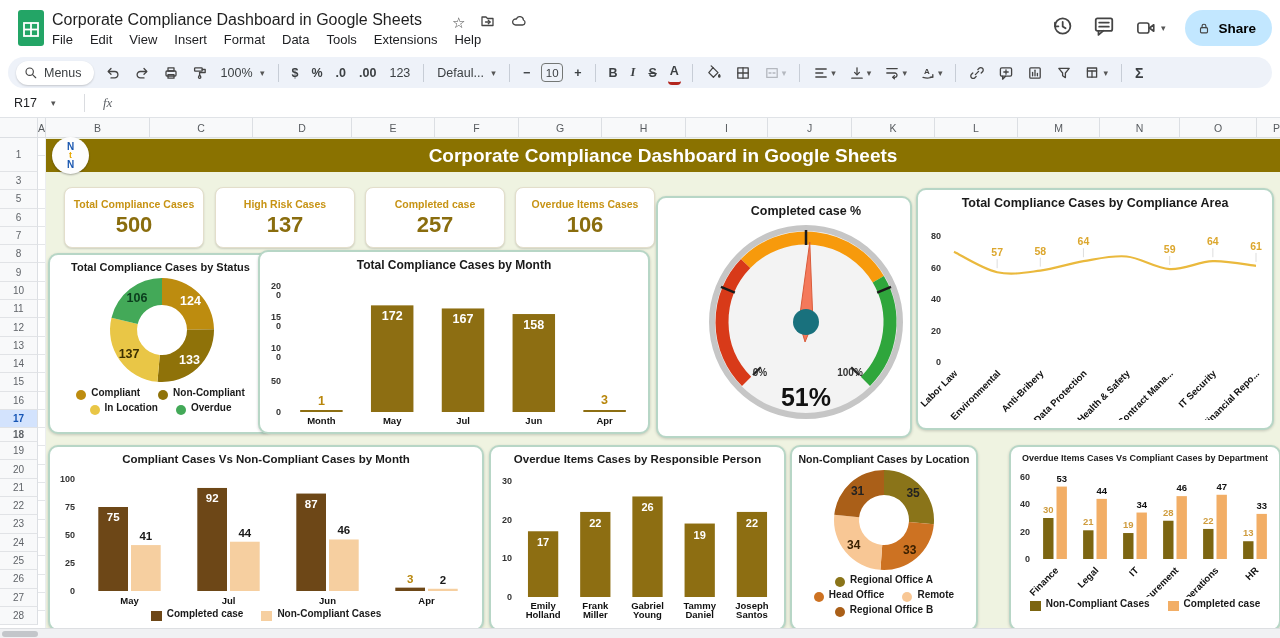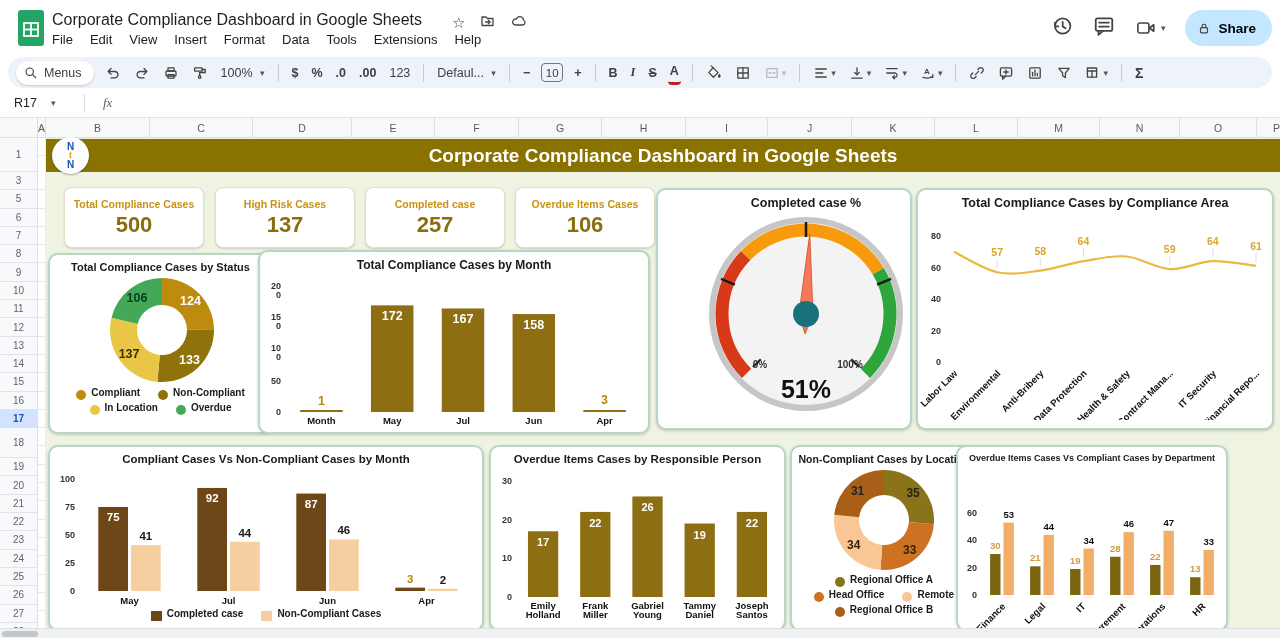--- a/index.html
+++ b/index.html
@@ -347,21 +347,21 @@
       <div class="row-h" style="height: 18.3px;">8</div>
       <div class="row-h" style="height: 18.3px;">9</div>
       <div class="row-h" style="height: 18.3px;">10</div>
       <div class="row-h" style="height: 18.3px;">11</div>
       <div class="row-h" style="height: 18.3px;">12</div>
       <div class="row-h" style="height: 18.3px;">13</div>
       <div class="row-h" style="height: 18.3px;">14</div>
       <div class="row-h" style="height: 18.3px;">15</div>
       <div class="row-h" style="height: 18.3px;">16</div>
       <div class="row-h sel" style="height: 18.3px;">17</div>
-      <div class="row-h" style="height: 30px;">18</div>
+      <div class="row-h" style="height: 14px; font-weight: bold;">18</div>
       <div class="row-h" style="height: 18.3px;">19</div>
       <div class="row-h" style="height: 18.3px;">20</div>
       <div class="row-h" style="height: 18.3px;">21</div>
       <div class="row-h" style="height: 18.3px;">22</div>
       <div class="row-h" style="height: 18.3px;">23</div>
       <div class="row-h" style="height: 18.3px;">24</div>
       <div class="row-h" style="height: 18.3px;">25</div>
       <div class="row-h" style="height: 18.3px;">26</div>
       <div class="row-h" style="height: 18.3px;">27</div>
       <div class="row-h" style="height: 18.3px;">28</div>
@@ -449,21 +449,21 @@
           <text x="203" y="152" text-anchor="middle" class="xlab">Jul</text>
           <rect x="252.56" y="42.040000000000006" width="42.48" height="97.96" fill="#8d6e12"></rect>
           <text x="273.8" y="57.040000000000006" text-anchor="middle" class="vlab" font-size="12.5" fill="#fff">158</text>
           <text x="273.8" y="152" text-anchor="middle" class="xlab">Jun</text>
           <rect x="323.36" y="138" width="42.48" height="2" fill="#8d6e12"></rect>
           <text x="344.6" y="132.14" text-anchor="middle" class="vlab" font-size="12.5" fill="#b8860b">3</text>
           <text x="344.6" y="152" text-anchor="middle" class="xlab">Apr</text>
         </svg>
       </div>
   </div>
-  <div class="card" style="left:656px;top:188px;width:256px;height:242px;padding-left:44px;">
+  <div class="card" style="left:656px;top:196px;width:256px;height:242px;padding-left:44px;">
     <div class="chart-title" style="font-size:12.5px;">Completed case %</div>
     <div class="chart-body">
         <svg width="252" height="212">
           <circle cx="126" cy="104" r="94" fill="#f3f3f3" stroke="#c6c6c6" stroke-width="6"></circle>
           <path d="M66.60303038033001 163.39696961967 A84 84 0 0 1 65.67739098789215 45.54332508624559" fill="none" stroke="#d83a19" stroke-width="13"></path>
           <path d="M65.67739098789215 45.54332508624559 A84 84 0 0 1 198.30233026833127 61.24052107696882" fill="none" stroke="#f79a0c" stroke-width="13"></path>
           <path d="M198.30233026833127 61.24052107696882 A84 84 0 0 1 185.39696961967 163.39696961967" fill="none" stroke="#2fa63c" stroke-width="13"></path>
           <line x1="54.86127599663092" y1="74.53337570788808" x2="41.003083008961625" y2="68.79312422241173" stroke="#1a1a1a" stroke-width="2.5"></line>
           <line x1="126" y1="27" x2="126" y2="12" stroke="#1a1a1a" stroke-width="2.5"></line>
           <line x1="197.13872400336908" y1="74.53337570788808" x2="210.99691699103838" y2="68.79312422241173" stroke="#1a1a1a" stroke-width="2.5"></line>
@@ -604,21 +604,21 @@
             <span class="lg-dot" style="background: rgb(248, 199, 149);"></span>
             <span>Remote</span>
           </div>
           <div class="lg-it">
             <span class="lg-dot" style="background: rgb(170, 95, 24);"></span>
             <span>Regional Office B</span>
           </div>
         </div>
       </div>
   </div>
-  <div class="card" style="left:956px;top:445px;width:272px;height:186px;gap:36px;">
+  <div class="card" style="left:1009px;top:445px;width:272px;height:186px;">
     <div class="chart-title" style="font-size:9px;">Overdue Items Cases Vs Compliant Cases by Department</div>
     <div class="chart-body">
         <svg width="268" height="134">
           <text x="19" y="99" text-anchor="end" class="tick">0</text>
           <text x="19" y="71.66666666666667" text-anchor="end" class="tick">20</text>
           <text x="19" y="44.333333333333336" text-anchor="end" class="tick">40</text>
           <text x="19" y="17" text-anchor="end" class="tick">60</text>
           <rect x="32.1" y="55" width="10.4" height="41" fill="#7c6511"></rect>
           <text x="37.300000000000004" y="50" text-anchor="middle" class="vlab" font-size="9.5" fill="#cf9c3e">30</text>
           <rect x="45.5" y="23.566666666666663" width="10.4" height="72.43333333333334" fill="#f2ae66"></rect>

